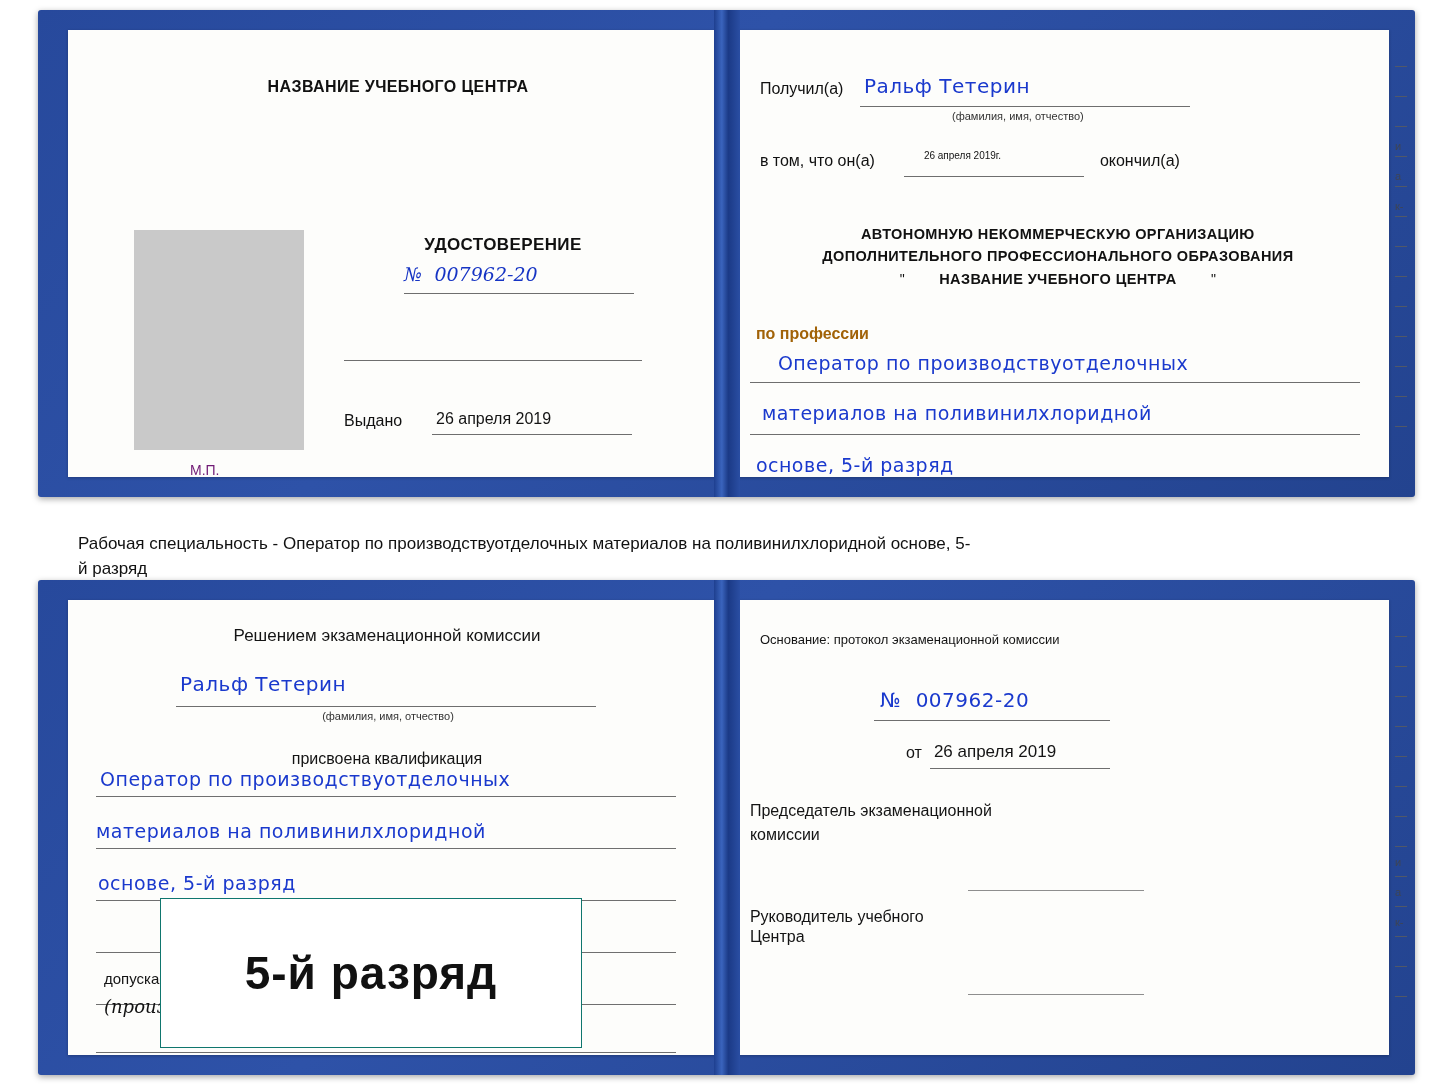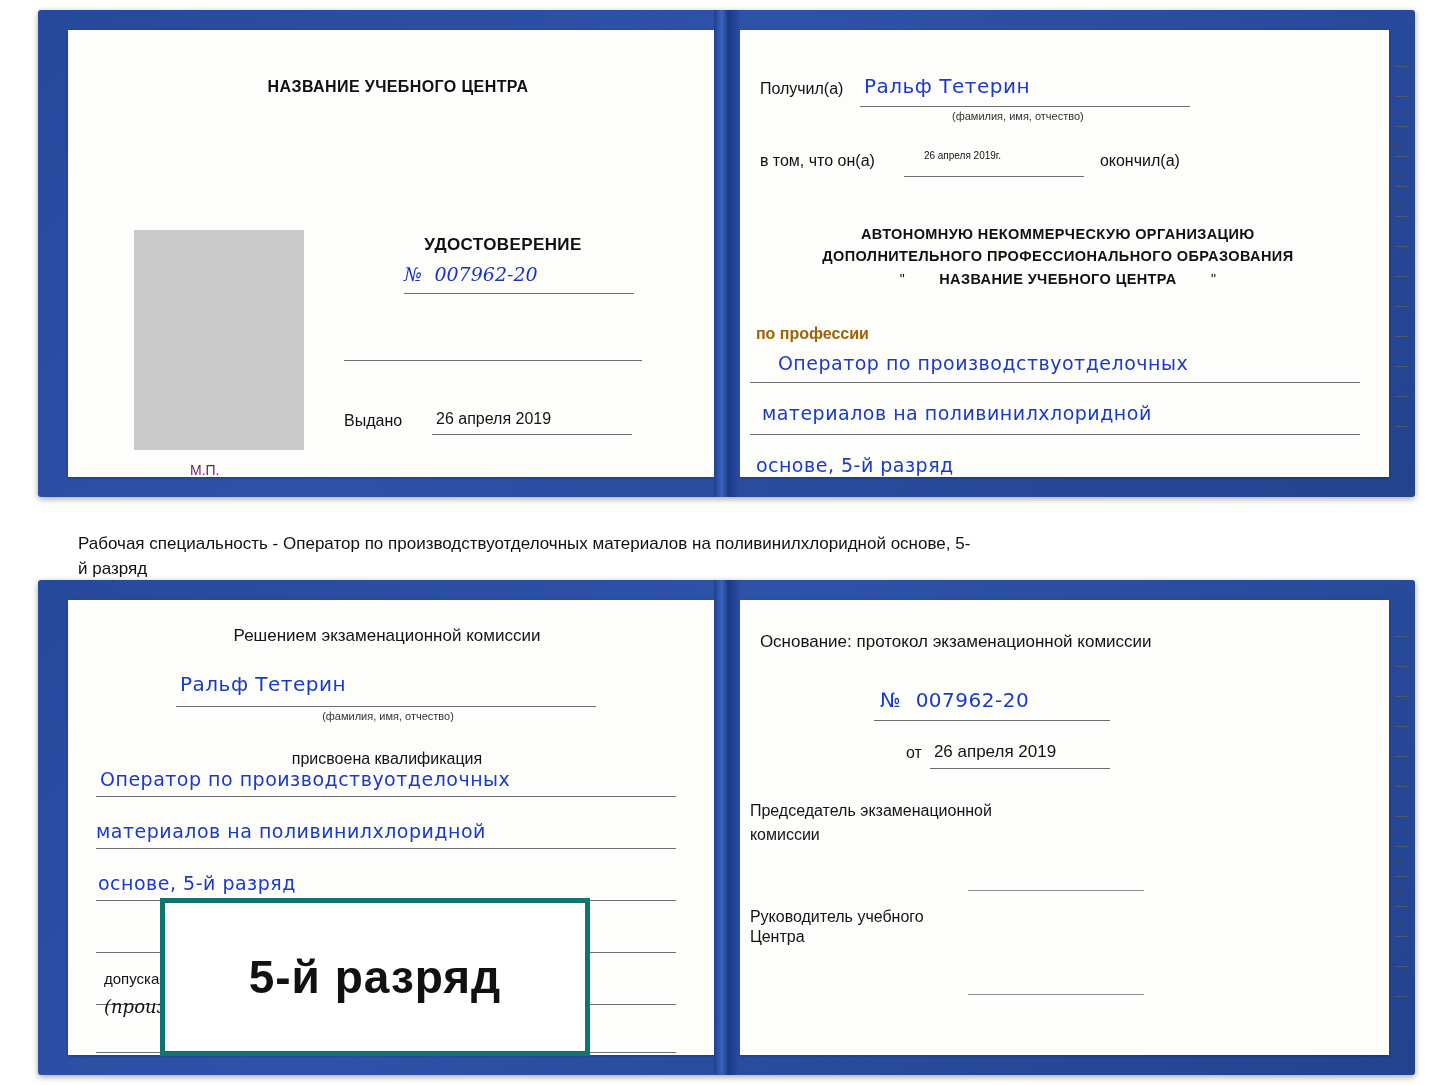--- a/index.html
+++ b/index.html
@@ -138,21 +138,21 @@
     position: absolute;
     left: 0;
     right: 0;
     height: 1px;
     background: #6f6f6f;
   }
 
   
   .callout {
     position: absolute;
-    border: 5px solid #0f766e;
+    border: 1px solid #0f766e;
     background: #ffffff;
     display: flex;
     align-items: center;
     justify-content: center;
   }
   .callout span {
     font-size: 46px;
     font-weight: bold;
     color: #111;
     letter-spacing: 1px;
@@ -281,21 +281,21 @@
       <div class="hand-blue-big" style="position:absolute; left:30px; top:272px; font-size:19px;">основе, 5-й разряд</div>
 
       <div class="txt" style="position:absolute; left:36px; top:370px; font-size:15px;">допускается к</div>
       <div class="hand" style="position:absolute; left:172px; top:368px; font-size:18px; color:#111;">работе согласно должностным</div>
       <div class="hand" style="position:absolute; left:36px; top:396px; font-size:18px; color:#111;">(производственным) инструкциям</div>
     </div>
   </div>
 
   <div class="page right">
     <div class="page-inner">
-      <div class="txt" style="position:absolute; left:32px; top:32px; font-size:17px;">Основание: протокол экзаменационной комиссии</div>
+      <div class="txt" style="position:absolute; left:32px; top:32px; font-size:13px;">Основание: протокол экзаменационной комиссии</div>
 
       <div style="position:absolute; left:152px; top:88px;">
         <span class="hand-blue-big">№</span>
         <span class="hand-blue-big" style="margin-left:10px;">007962-20</span>
       </div>
       <div class="rule" style="position:absolute; left:146px; top:120px; width:236px;"></div>
 
       <div class="txt" style="position:absolute; left:178px; top:144px; font-size:16px;">от</div>
       <div class="txt" style="position:absolute; left:206px; top:142px; font-size:17px;">26 апреля 2019</div>
       <div class="rule" style="position:absolute; left:202px; top:168px; width:180px;"></div>

